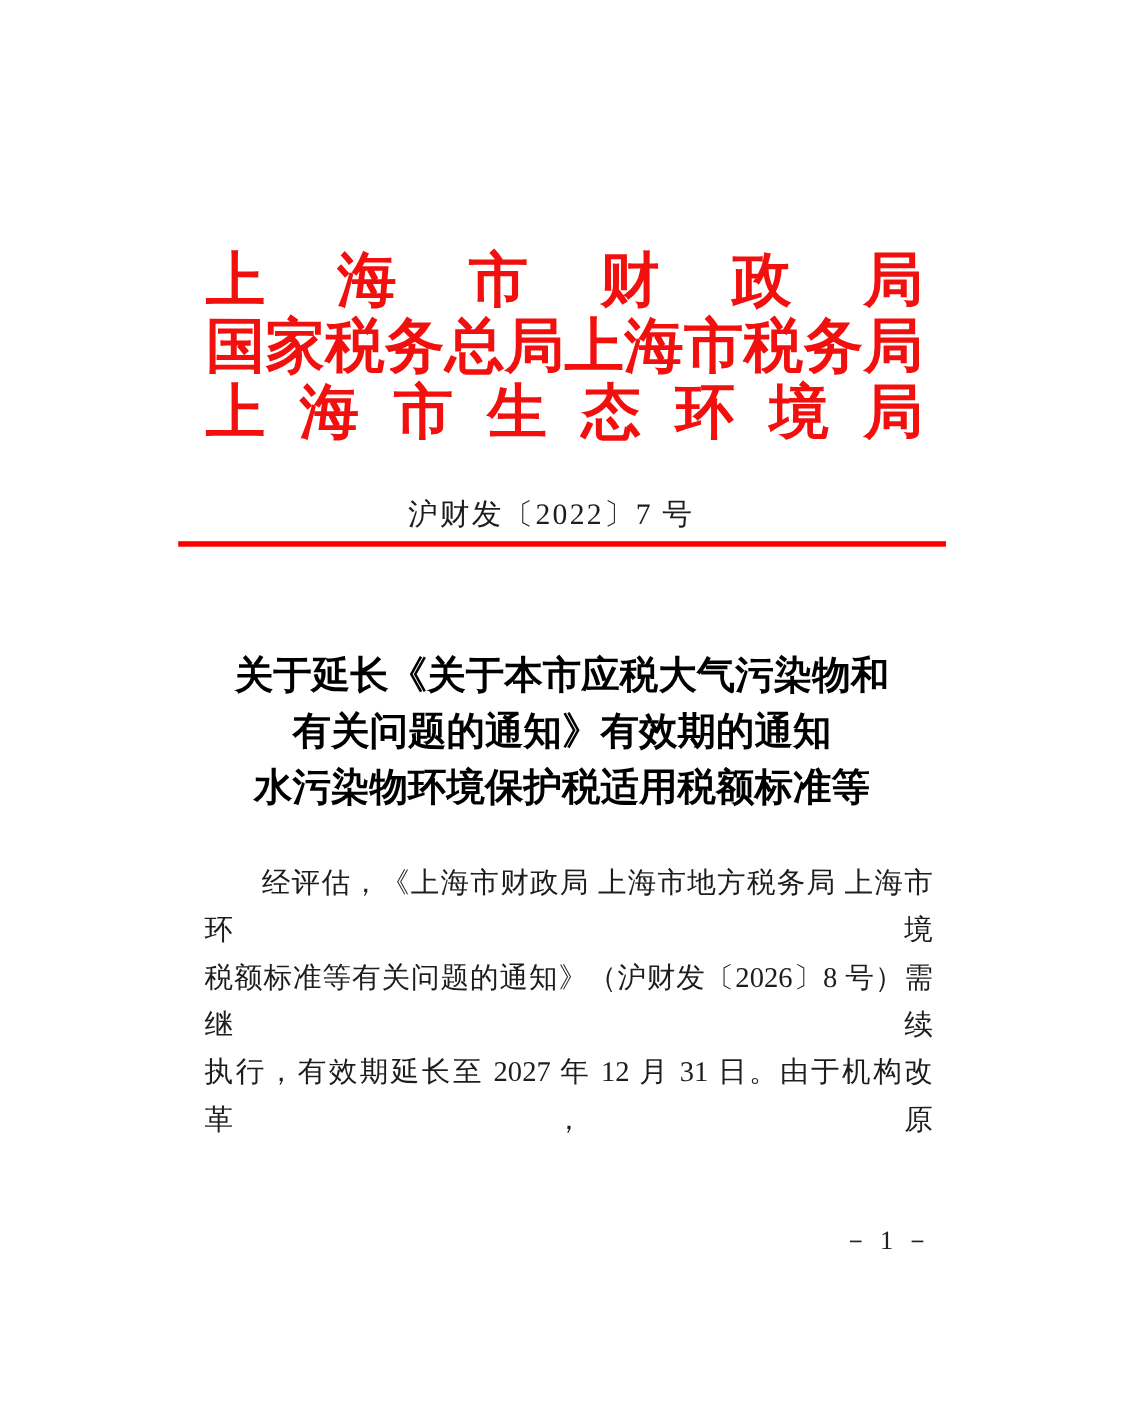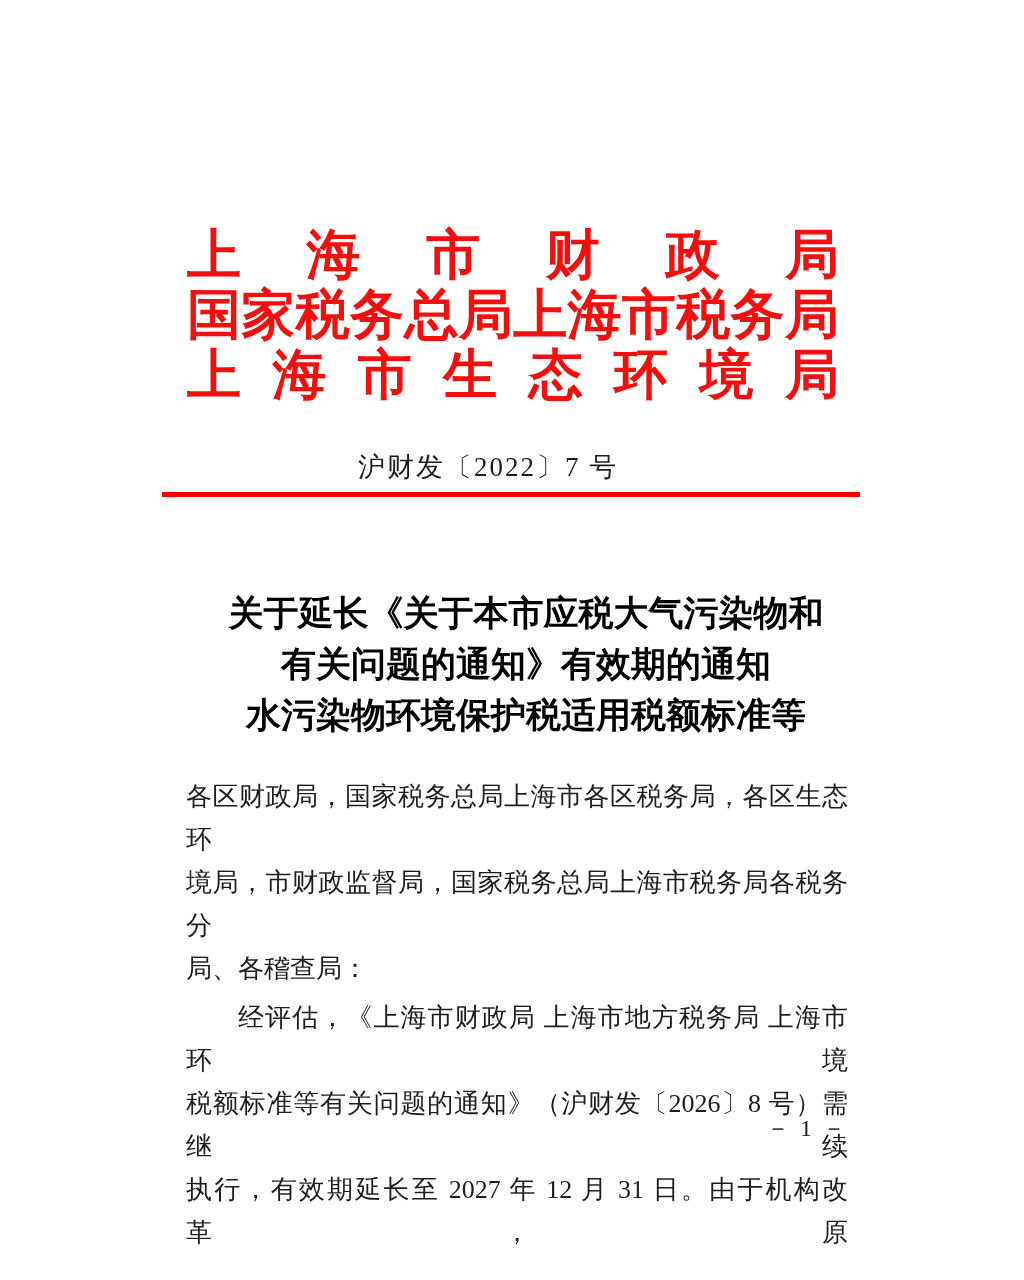--- a/index.html
+++ b/index.html
@@ -36,21 +36,21 @@
     height: 60px;
     line-height: 60px;
     font-size: 54px;
     white-space: nowrap;
   }
   .issuer-line .ch { display: inline-block; }
 
   
   .doc-number {
     position: absolute;
-    left: 162px;
+    left: 175px;
     top: 452px;
     width: 698px;
     text-align: center;
     transform: translateX(-23px);
     font-size: 27px;
     line-height: 30px;
     color: var(--ink);
     letter-spacing: 2px;
   }
 
@@ -60,21 +60,21 @@
     left: 162px;
     top: 492px;
     width: 698px;
     height: 5px;
     background: var(--red-rule);
   }
 
   
   .doc-title {
     position: absolute;
-    left: 177px;
+    left: 162px;
     top: 588px;
     width: 698px;
     text-align: center;
     font-size: 35px;
     font-weight: bold;
     color: #000000;
   }
   .title-line { line-height: 51px; white-space: nowrap; }
 
   
@@ -155,25 +155,20 @@
 
   <div class="red-rule"></div>
 
   <div class="doc-title">
     <div class="title-line">关于延长《关于本市应税大气污染物和</div>
     <div class="title-line">有关问题的通知》有效期的通知</div>
     <div class="title-line">水污染物环境保护税适用税额标准等</div>
   </div>
 
   <div class="body-text">
-    <div class="para-1">
-      <div class="body-line j">各区财政局，国家税务总局上海市各区税务局，各区生态环</div>
-      <div class="body-line j">境局，市财政监督局，国家税务总局上海市税务局各税务分</div>
-      <div class="body-line">局、各稽查局：</div>
-    </div>
     <div class="para-2">
       <div class="body-line j indent">经评估，《上海市财政局 上海市地方税务局 上海市环境</div>
       <div class="body-line j">税额标准等有关问题的通知》（沪财发〔2026〕8 号）需继续</div>
       <div class="body-line j">执行，有效期延长至 2027 年 12 月 31 日。由于机构改革，原</div>
     </div>
   </div>
 
   <div class="page-number">－ 1 －</div>
 
 </div>

